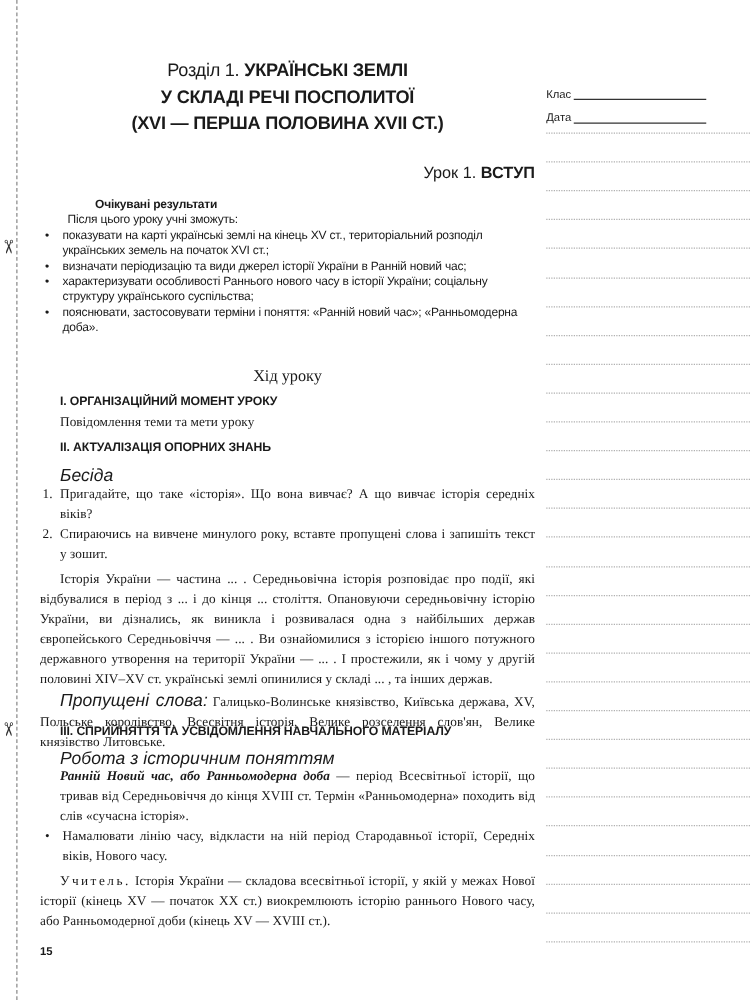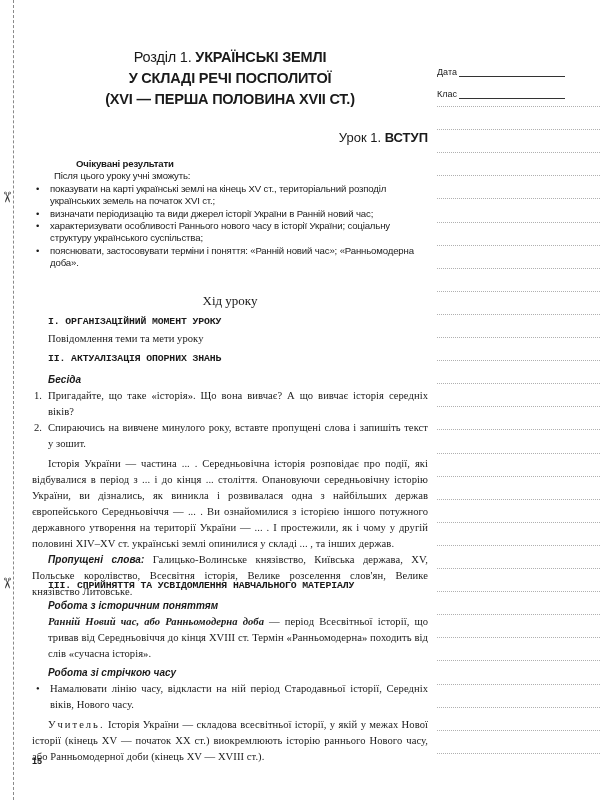--- a/index.html
+++ b/index.html
@@ -8,49 +8,49 @@
   .scissors { position:absolute; left:0; font-size:15px; color:#333; transform:rotate(90deg); font-family:"DejaVu Sans", sans-serif; line-height:1; }
   .main { position:absolute; left:32px; top:0; width:396px; }
   .chapter { position:absolute; top:47px; left:0; width:396px; text-align:center; font-family:"Liberation Sans", sans-serif; font-size:14.5px; line-height:21px; letter-spacing:-0.2px; }
   .chapter b { font-weight:bold;text-align:right; }
   .lesson { position:absolute; top:130px; left:0; width:396px; text-align:right; font-family:"Liberation Sans", sans-serif; font-size:13px; }
   .block { position:absolute; left:0; width:396px; font-family:"Liberation Sans", sans-serif; font-size:9.6px; line-height:12.4px; letter-spacing:-0.15px; }
   .bl { position:relative; padding-left:18px; }
   .bl::before { content:"•"; position:absolute; left:4px; top:0; }
   .h-bold { font-weight:bold;margin-left:44px; }
   .section-title { position:absolute; left:0; width:396px; text-align:center; font-family:Liberation Serif, serif; font-size:13px; }
-  .sec-head { position:absolute; left:16px; font-family:Liberation Mono, monospace; font-weight:bold; font-size:9.8px; letter-spacing:-0.1px; }
+  .sec-head { position:absolute; left:16px; font-family:Liberation Sans, sans-serif; font-weight:bold; font-size:9.8px; letter-spacing:-0.1px; }
   .serif-text { position:absolute; left:0; width:396px; font-family:"Liberation Serif", serif; font-size:10.6px; line-height:16px; text-align:justify; letter-spacing:0.05px; }
-  .it-sans { font-family:"Liberation Sans", sans-serif; font-style:italic; font-size:10px;font-weight:bold; }
+  .it-sans { font-family:"Liberation Sans", sans-serif; font-style:italic; font-size:14px; }
   .num-item { position:relative; padding-left:16px; }
   .num-item .n { position:absolute; left:2px; top:0; }
   .para { text-indent:16px; }
   .spaced { letter-spacing:2px; }
   .bi { font-weight:bold; font-style:italic; }
   .pagenum { position:absolute; left:32px; top:756px; font-family:"Liberation Sans", sans-serif; font-weight:bold; font-size:9px; }
   .side { position:absolute; left:437px; top:58px; width:160px; }
   .side-field { font-family:"Liberation Sans", sans-serif; font-size:9px; display:flex; align-items:flex-end; height:19px; }
   .side-field .lbl { white-space:nowrap; margin-right:2px; }
   .side-field .ul { border-bottom:1px solid #333; width:106px; height:9px; }
   .note-line { position:absolute; left:437px; width:163px; height:0; border-top:1px dotted #b0b0b0; }
 </style>
 </head>
 <body>
 
 <div class="cutline"></div>
 <div class="scissors" style="top:190px;">✂</div>
 <div class="scissors" style="top:576px;">✂</div>
 
 <div class="side">
+  <div class="side-field" style="margin-top:3px;">
+    <span class="lbl">Клас</span>
+    <span class="ul"></span>
+  </div>
   <div class="side-field">
     <span class="lbl">Дата</span>
-    <span class="ul"></span>
-  </div>
-  <div class="side-field" style="margin-top:3px;">
-    <span class="lbl">Клас</span>
     <span class="ul"></span>
   </div>
 </div>
 <div id="note-lines">
     <div class="note-line" style="top: 106px;"></div>
     <div class="note-line" style="top: 129.1px;"></div>
     <div class="note-line" style="top: 152.2px;"></div>
     <div class="note-line" style="top: 175.3px;"></div>
     <div class="note-line" style="top: 198.4px;"></div>
     <div class="note-line" style="top: 221.5px;"></div>
@@ -110,19 +110,18 @@
     <div class="num-item"><span class="n">1.</span><span>Пригадайте, що таке «історія». Що вона вивчає? А що вивчає історія середніх віків?</span></div>
     <div class="num-item"><span class="n">2.</span><span>Спираючись на вивчене минулого року, вставте пропущені слова і запишіть текст у зошит.</span></div>
     <div class="para" style="margin-top:4px;">Історія України — частина ... . Середньовічна історія розповідає про події, які відбувалися в період з ... і до кінця ... століття. Опановуючи середньовічну історію України, ви дізнались, як виникла і розвивалася одна з найбільших держав європейського Середньовіччя — ... . Ви ознайомилися з історією іншого потужного державного утворення на території України — ... . І простежили, як і чому у другій половині XIV–XV ст. українські землі опинилися у складі ... , та інших держав.</div>
     <div class="para"><span class="it-sans">Пропущені слова:</span> <span>Галицько-Волинське князівство, Київська держава, XV, Польське королівство, Всесвітня історія, Велике розселення слов'ян, Велике князівство Литовське.</span></div>
   </div>
 
   <div class="sec-head" style="top:580px;">III. СПРИЙНЯТТЯ ТА УСВІДОМЛЕННЯ НАВЧАЛЬНОГО МАТЕРІАЛУ</div>
   <div class="serif-text" style="top:598px;">
     <div class="it-sans" style="padding-left:16px;">Робота з історичним поняттям</div>
     <div style="padding-left:16px;"><span class="bi">Ранній Новий час, або Ранньомодерна доба</span><span> — період Всесвітньої історії, що тривав від Середньовіччя до кінця XVIII ст. Термін «Ранньомодерна» походить від слів «сучасна історія».</span></div>
-    <div class="it-sans" style="padding-left:16px; margin-top:3px;">Робота зі стрічкою часу</div>
     <div class="bl">Намалювати лінію часу, відкласти на ній період Стародавньої історії, Середніх віків, Нового часу.</div>
     <div class="para" style="margin-top:4px;"><span class="spaced">Учитель.</span><span> Історія України — складова всесвітньої історії, у якій у межах Нової історії (кінець XV — початок XX ст.) виокремлюють історію раннього Нового часу, або Ранньомодерної доби (кінець XV — XVIII ст.).</span></div>
   </div>
 </div>
 
 <div class="pagenum">15</div>
 
 </body></html>

